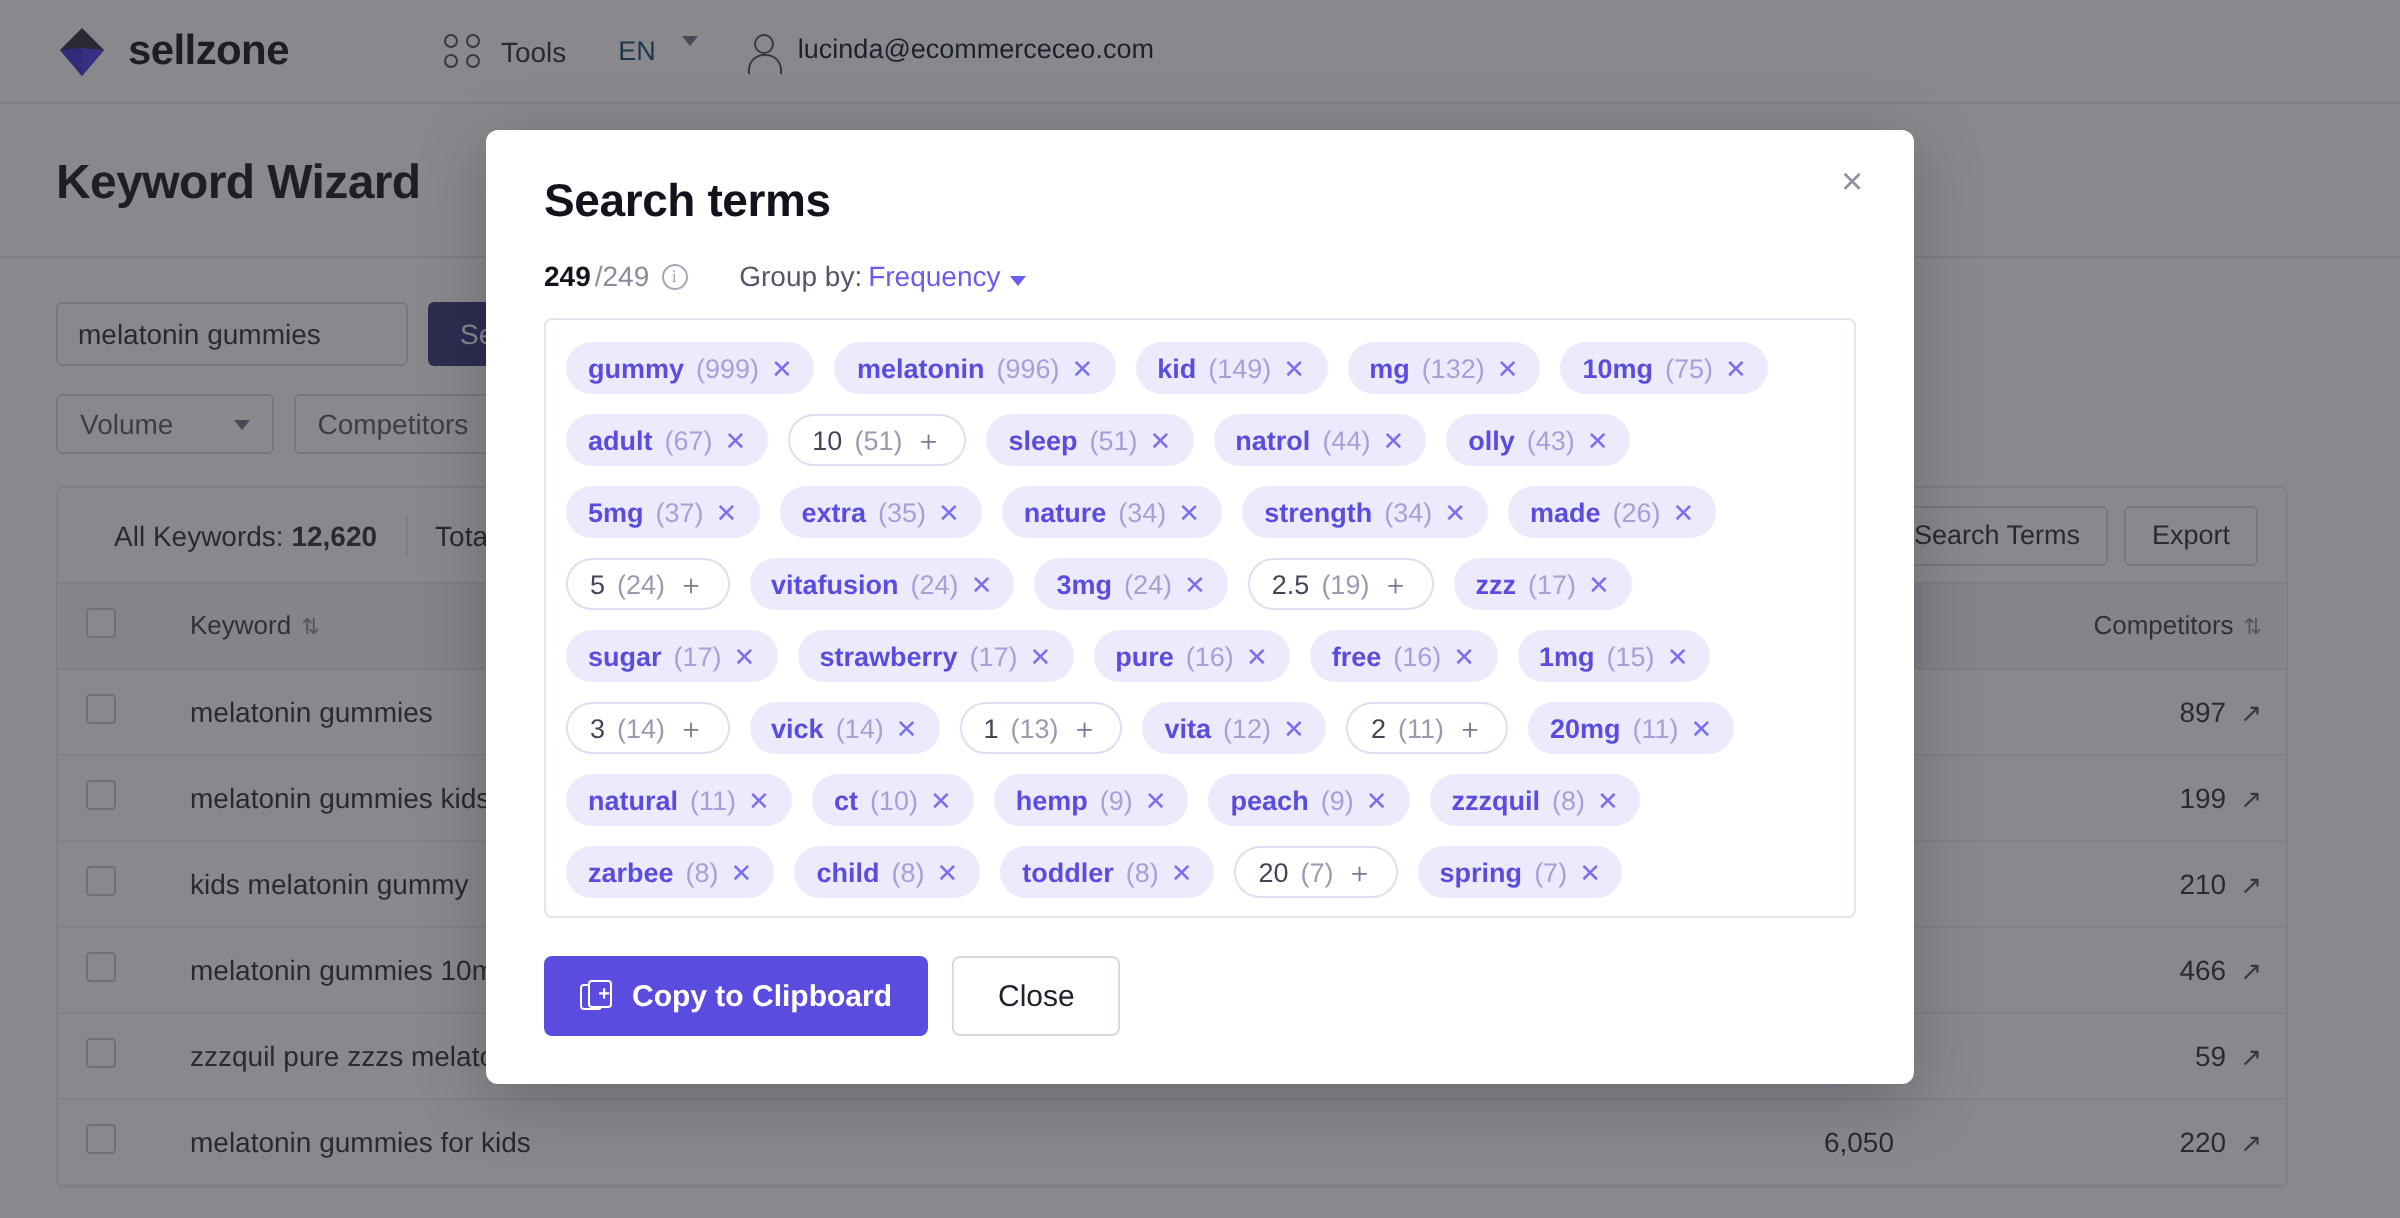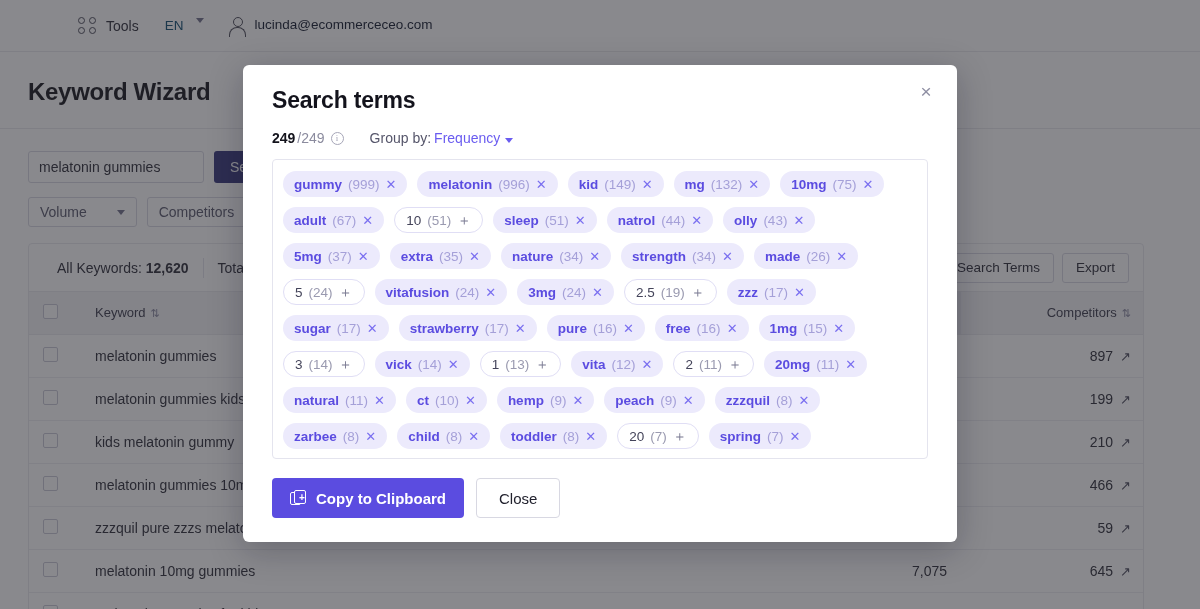--- a/index.html
+++ b/index.html
@@ -156,20 +156,30 @@
   .copy-ico .pl { position:absolute; left:8px; top:4px; width:8px; height:8px; color:#fff; font-size:10px; line-height:8px; text-align:center; }
 </style>
 </head>
 <body>
 
 <div id="root">
 
   <div class="page">
 
     <div class="topbar">
+      <div class="brand">
+        <span class="brand-mark">
+          <svg width="26" height="26" viewBox="0 0 26 26">
+            <path d="M13 1 L24 12 L13 25 L2 12 Z" fill="#2b2b3d"></path>
+            <path d="M13 25 L2 12 L13 11 Z" fill="#3b2fd6"></path>
+            <path d="M24 12 L13 25 L13 11 Z" fill="#4b3ae8"></path>
+          </svg>
+        </span>
+        <span class="brand-name">sellzone</span>
+      </div>
 
       <div class="tools-link">
         <span class="tools-dots">
             <i></i>
             <i></i>
             <i></i>
             <i></i>
           </span>
         <span class="tools-label">Tools</span>
       </div>
@@ -272,27 +282,20 @@
             </tr>
             <tr>
               <td><span class="cbx"></span></td>
               <td>zzzquil pure zzzs melatonin</td>
               <td></td>
               <td class="num">7,571</td>
               <td class="num">59<span class="ext">↗</span></td>
             </tr>
             <tr>
               <td><span class="cbx"></span></td>
-              <td>melatonin 10mg gummies</td>
-              <td></td>
-              <td class="num">7,075</td>
-              <td class="num">645<span class="ext">↗</span></td>
-            </tr>
-            <tr>
-              <td><span class="cbx"></span></td>
               <td>melatonin gummies for kids</td>
               <td></td>
               <td class="num">6,050</td>
               <td class="num">220<span class="ext">↗</span></td>
             </tr>
           </tbody>
       </table>
     </div>
   </div>
 

